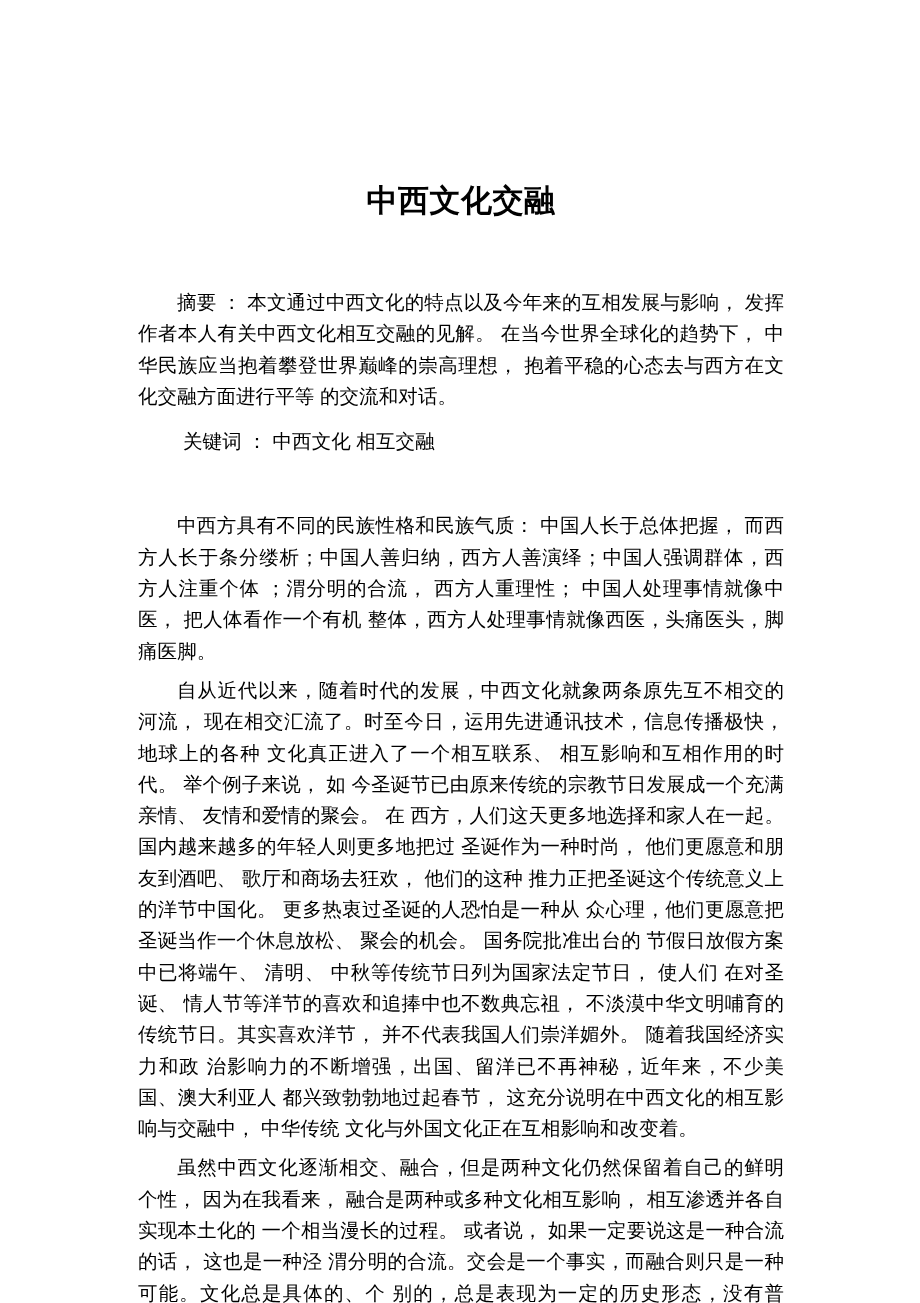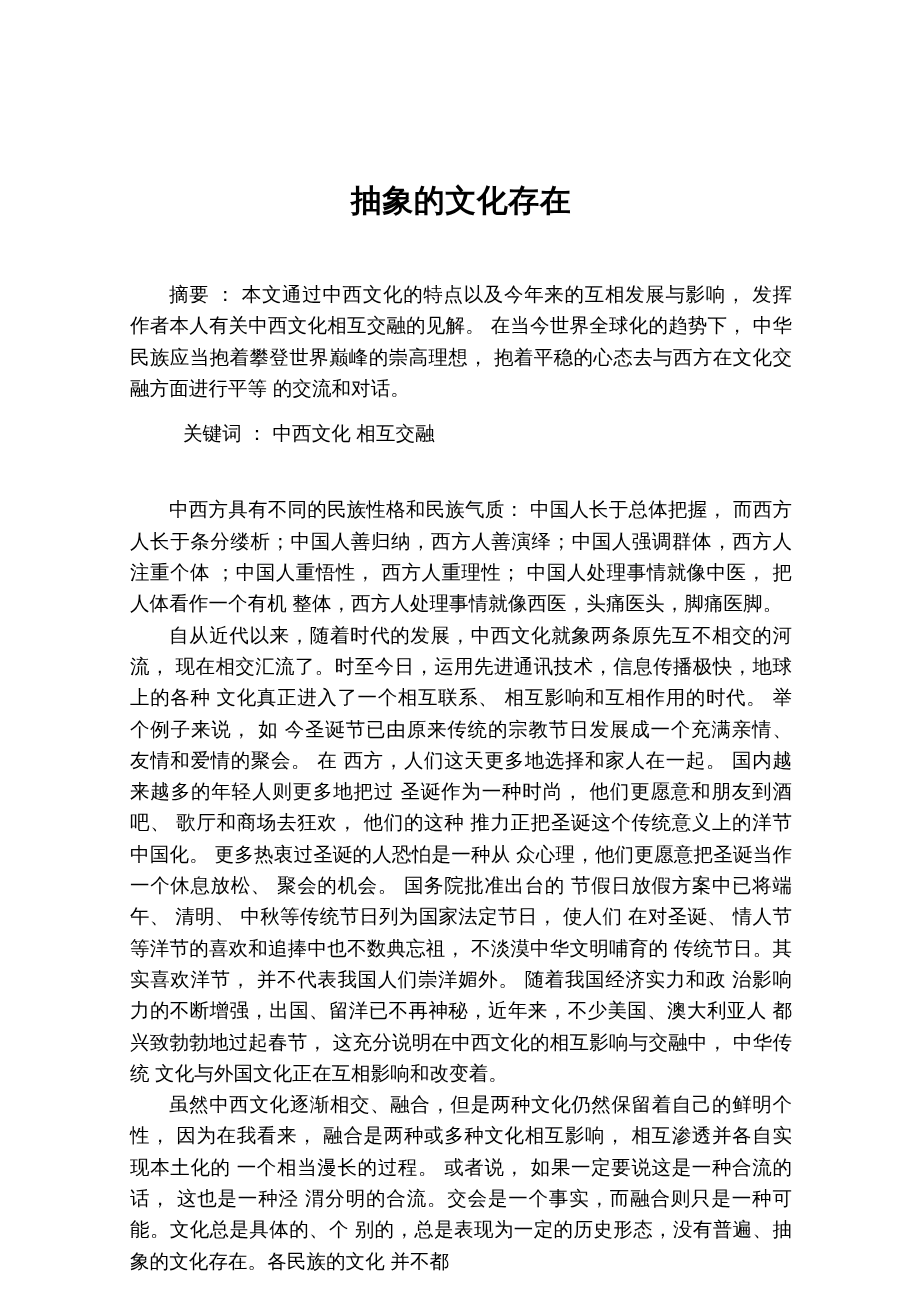--- a/index.html
+++ b/index.html
@@ -34,21 +34,21 @@
     font-weight: 700;
     line-height: 1;
     text-align: center;
     letter-spacing: 0.5px;
     padding-top: 185px;
   }
   .spacer-after-title {
     height: 63px;
   }
   .para {
-    margin: 0;
+    margin: 8px;
     padding: 0;
     font-size: 19.5px;
     line-height: 31.3px;
     text-align: justify;
     text-justify: inter-character;
     text-indent: 2em;
     letter-spacing: 0.1px;
     word-break: break-all;
   }
   .keywords {
@@ -62,30 +62,30 @@
   .gap-small {
     height: 31px;
   }
 </style>
 </head>
 <body>
 
 <div class="page">
   <div class="doc-body">
 
-    <h1 class="doc-title">抽象的文化存在</h1>
+    <h1 class="doc-title">中西文化交融</h1>
 
     <div class="spacer-after-title"></div>
 
     <p class="para">摘要 ： 本文通过中西文化的特点以及今年来的互相发展与影响， 发挥作者本人有关中西文化相互交融的见解。 在当今世界全球化的趋势下， 中华民族应当抱着攀登世界巅峰的崇高理想， 抱着平稳的心态去与西方在文化交融方面进行平等 的交流和对话。</p>
 
     <p class="keywords">关键词 ： 中西文化 相互交融</p>
 
     <div class="gap-small"></div>
 
-    <p class="para">中西方具有不同的民族性格和民族气质： 中国人长于总体把握， 而西方人长于条分缕析；中国人善归纳，西方人善演绎；中国人强调群体，西方人注重个体 ；中国人重悟性， 西方人重理性； 中国人处理事情就像中医， 把人体看作一个有机 整体，西方人处理事情就像西医，头痛医头，脚痛医脚。</p>
+    <p class="para">中西方具有不同的民族性格和民族气质： 中国人长于总体把握， 而西方人长于条分缕析；中国人善归纳，西方人善演绎；中国人强调群体，西方人注重个体 ；渭分明的合流， 西方人重理性； 中国人处理事情就像中医， 把人体看作一个有机 整体，西方人处理事情就像西医，头痛医头，脚痛医脚。</p>
 
     <p class="para">自从近代以来，随着时代的发展，中西文化就象两条原先互不相交的河流， 现在相交汇流了。时至今日，运用先进通讯技术，信息传播极快，地球上的各种 文化真正进入了一个相互联系、 相互影响和互相作用的时代。 举个例子来说， 如 今圣诞节已由原来传统的宗教节日发展成一个充满亲情、 友情和爱情的聚会。 在 西方，人们这天更多地选择和家人在一起。 国内越来越多的年轻人则更多地把过 圣诞作为一种时尚， 他们更愿意和朋友到酒吧、 歌厅和商场去狂欢， 他们的这种 推力正把圣诞这个传统意义上的洋节中国化。 更多热衷过圣诞的人恐怕是一种从 众心理，他们更愿意把圣诞当作一个休息放松、 聚会的机会。 国务院批准出台的 节假日放假方案中已将端午、 清明、 中秋等传统节日列为国家法定节日， 使人们 在对圣诞、 情人节等洋节的喜欢和追捧中也不数典忘祖， 不淡漠中华文明哺育的 传统节日。其实喜欢洋节， 并不代表我国人们崇洋媚外。 随着我国经济实力和政 治影响力的不断增强，出国、留洋已不再神秘，近年来，不少美国、澳大利亚人 都兴致勃勃地过起春节， 这充分说明在中西文化的相互影响与交融中， 中华传统 文化与外国文化正在互相影响和改变着。</p>
 
     <p class="para">虽然中西文化逐渐相交、融合，但是两种文化仍然保留着自己的鲜明个性， 因为在我看来， 融合是两种或多种文化相互影响， 相互渗透并各自实现本土化的 一个相当漫长的过程。 或者说， 如果一定要说这是一种合流的话， 这也是一种泾 渭分明的合流。交会是一个事实，而融合则只是一种可能。文化总是具体的、个 别的，总是表现为一定的历史形态，没有普遍、抽象的文化存在。各民族的文化 并不都</p>
 
   </div>
 </div>
 
 </body></html>

